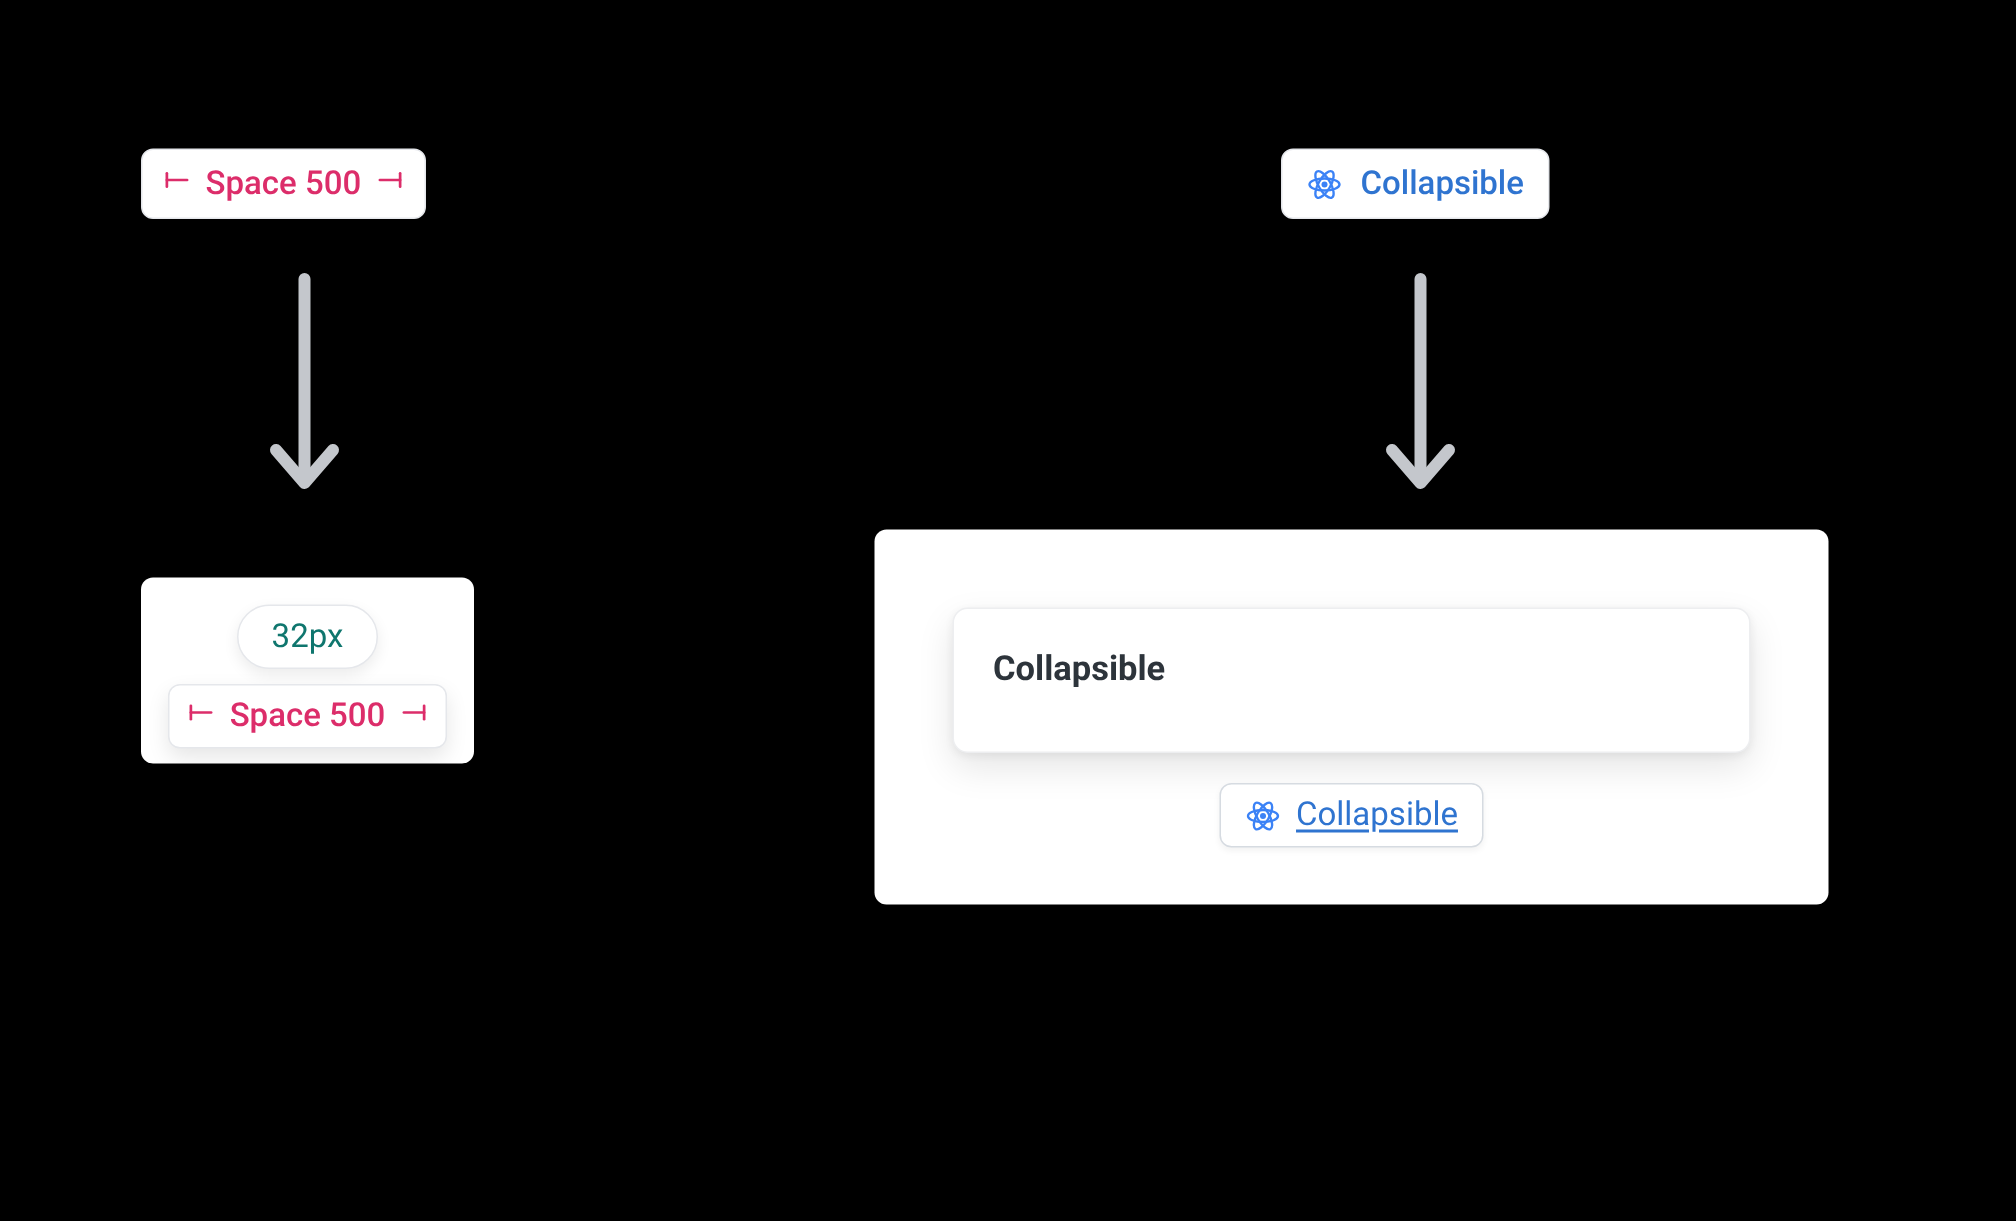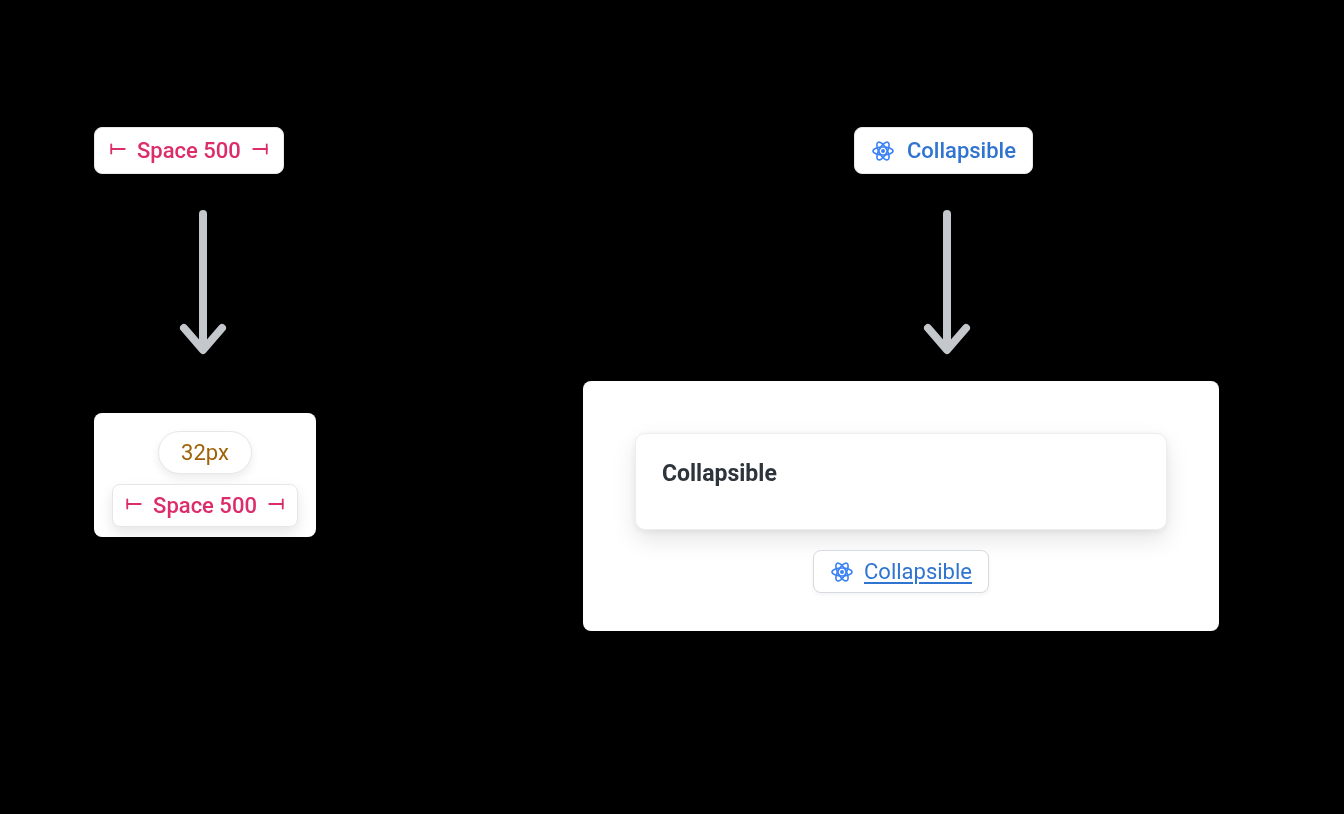--- a/index.html
+++ b/index.html
@@ -1,18 +1,18 @@
 <!DOCTYPE html>
 <html><head>
 <meta charset="utf-8">
 <style>
   * { box-sizing: border-box; margin: 0; padding: 0; }
   html, body { width: 1344px; height: 814px; background: #000; font-family: -apple-system, BlinkMacSystemFont, "Segoe UI", Roboto, Helvetica, Arial, sans-serif; }
 
-  .stage { position: relative; width: 1344px; height: 750px; margin-top: 28px; }
+  .stage { position: relative; width: 1344px; height: 750px; }
 
   
   .token-chip {
     position: absolute;
     left: 94px; top: 99px;
     background: #fff;
     border: 1px solid #e5e7eb;
     border-radius: 8px;
     padding: 10px 14px;
     display: inline-flex;
@@ -47,21 +47,21 @@
     flex-direction: column;
     align-items: center;
     gap: 10px;
   }
   .pill {
     background: #fff;
     border: 1px solid #e5e7eb;
     border-radius: 999px;
     padding: 8px 22px;
     font-size: 22px;
-    color: #a16207;
+    color: #0f766e;
     box-shadow: 0 4px 10px rgba(0,0,0,0.08);
   }
   .token-chip-inner {
     background: #fff;
     border: 1px solid #e5e7eb;
     border-radius: 8px;
     padding: 8px 12px;
     display: inline-flex;
     align-items: center;
     gap: 10px;

